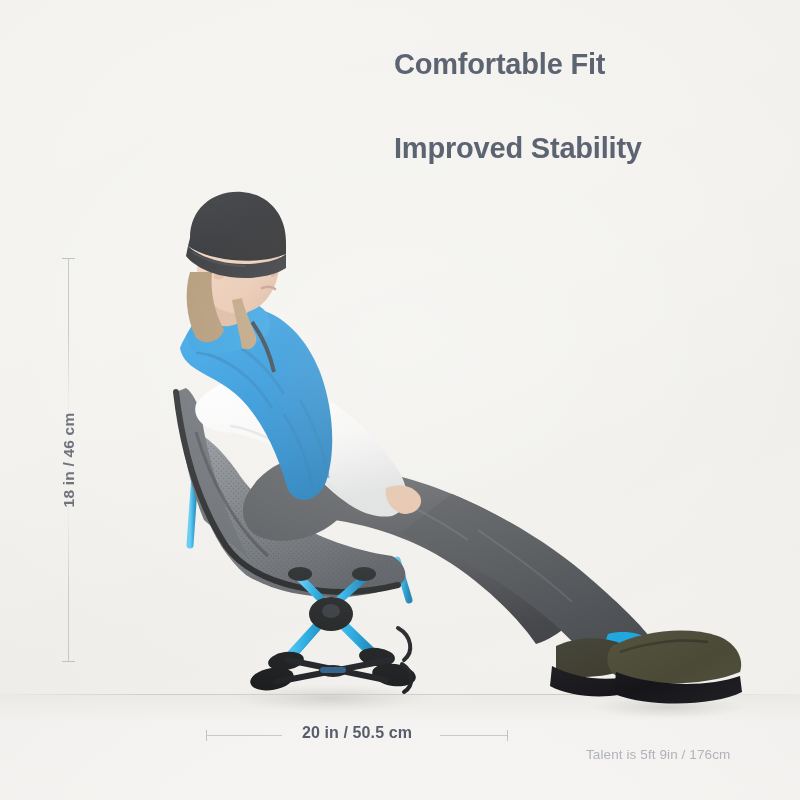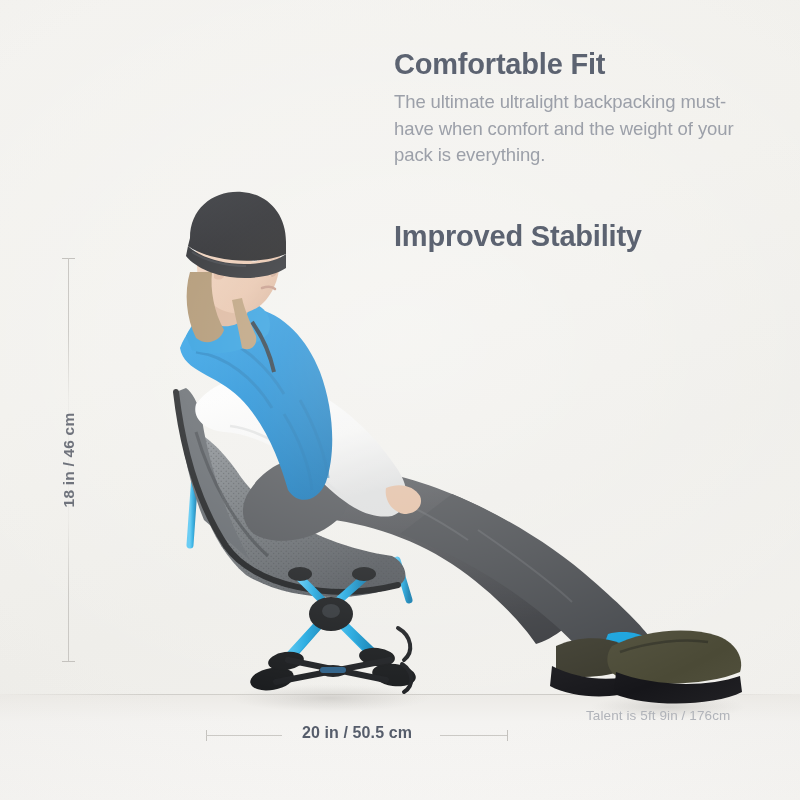--- a/index.html
+++ b/index.html
@@ -138,21 +138,21 @@
     white-space: nowrap;
     font-size: 16px;
     font-weight: bold;
     color: #565d6b;
     letter-spacing: .1px;
   }
 
   .talent {
     position: absolute;
     left: 586px;
-    top: 708px;
+    top: 747px;
     font-size: 13.5px;
     color: #b0b3b9;
     letter-spacing: .1px;
     white-space: nowrap;
   }
 
   
   .photo { position: absolute; left: 0; top: 0; width: 800px; height: 800px; }
   .photo svg { display: block; }
 </style>
@@ -365,21 +365,20 @@
           <path d="M402,664 C414,672 414,686 404,692"></path>
         </g>
       </g>
     </svg>
   </div>
   <div class="vignette"></div>
 
   <div class="copy">
     <div class="feature">
       <h2 class="f-title">Comfortable Fit</h2>
-      <p class="f-body">The ultimate ultralight backpacking must-have when comfort and the weight of your pack is everything.</p>
     </div>
     <div class="gap"></div>
     <div class="feature">
       <h2 class="f-title">Improved Stability</h2>
     </div>
   </div>
 
   <div class="dim-v">
     <div class="cap top"></div>
     <div class="line"></div>

